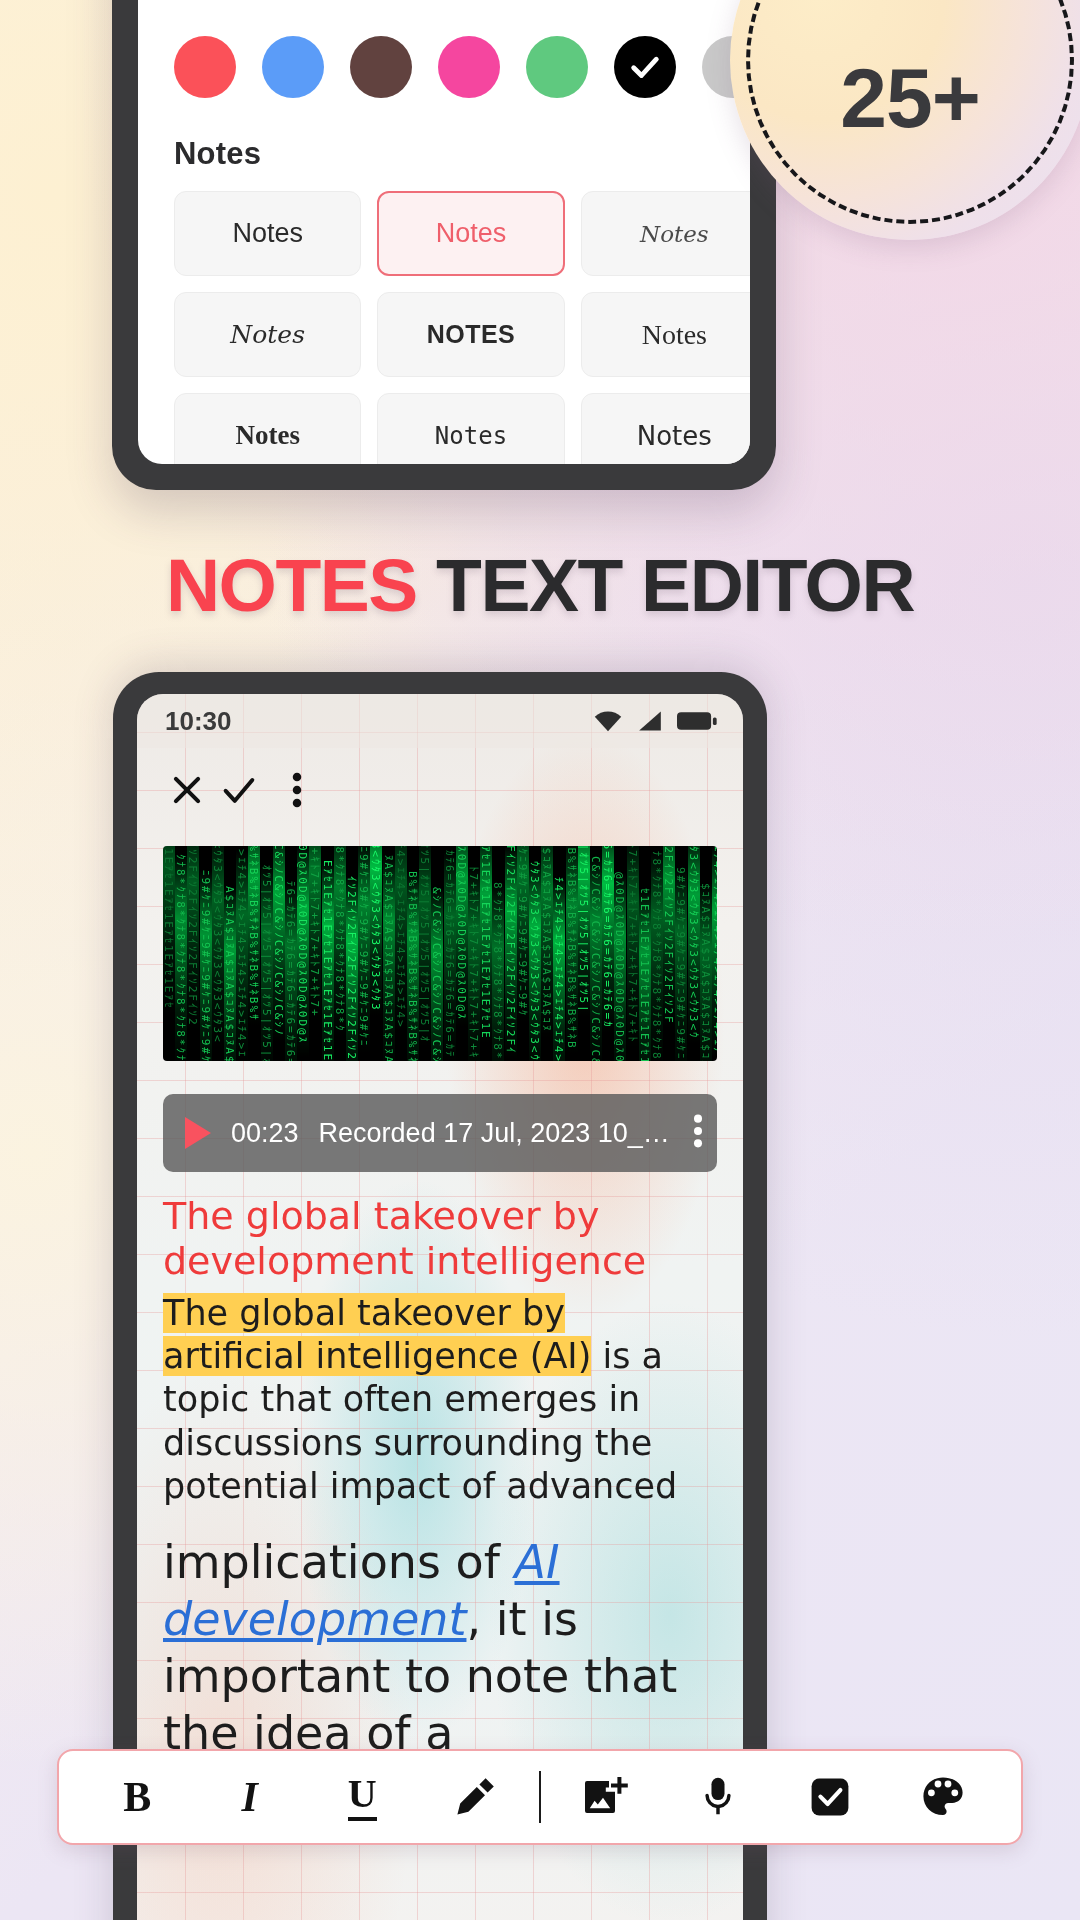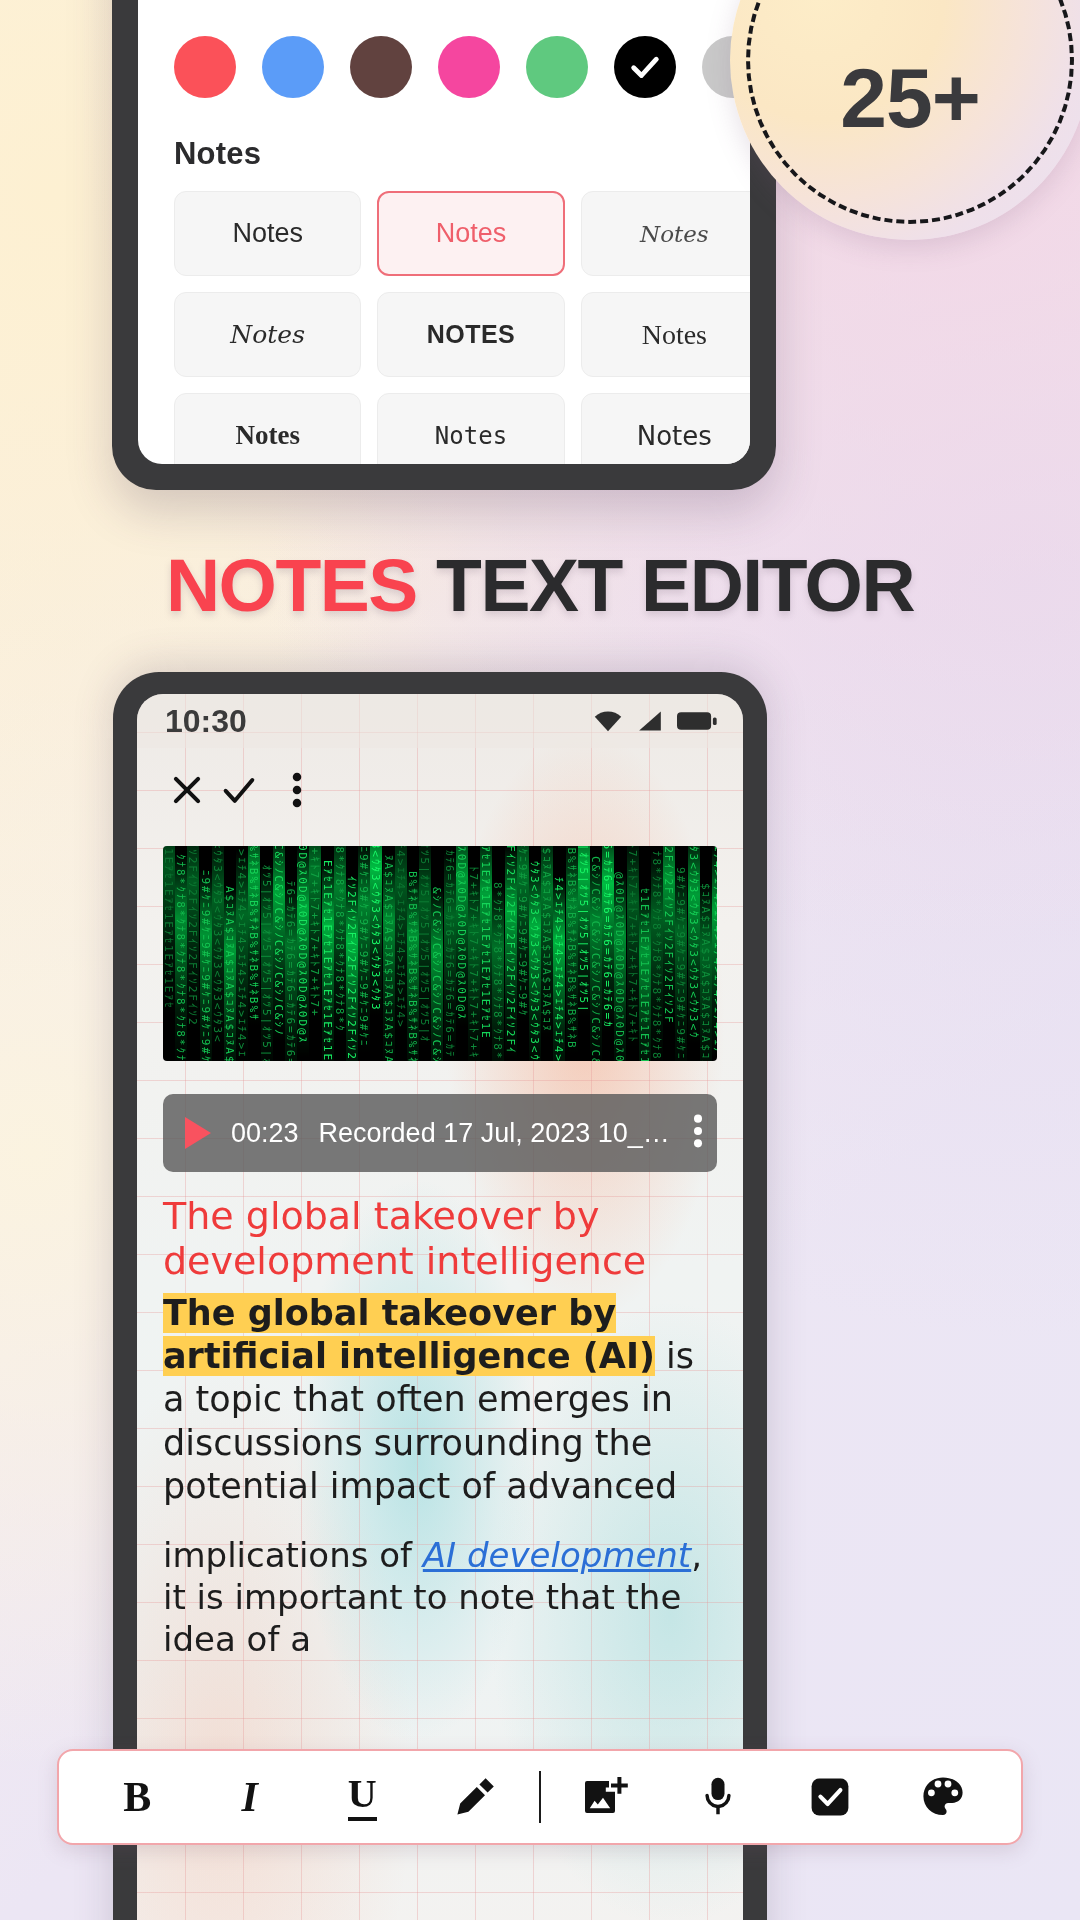--- a/index.html
+++ b/index.html
@@ -133,21 +133,21 @@
     background-position: -10px 38px;
     pointer-events: none;
   }
   .statusbar {
     position: absolute; left: 0; right: 0; top: 0; height: 54px;
     display: flex; align-items: center;
     padding: 0 26px 0 28px;
     background: rgba(236,231,226,.55);
     z-index: 3;
   }
-  .st-time { font-size: 32px; font-weight: 700; color: #3b3b3b; }
+  .st-time { font-size: 26px; font-weight: 700; color: #3b3b3b; }
   .st-icons { margin-left: auto; display: flex; align-items: center; gap: 13px; }
   .st-icons svg { display: block; }
 
   .app-bar {
     position: absolute; left: 0; right: 0; top: 54px; height: 84px;
     display: flex; align-items: center; z-index: 3;
     padding: 0 22px 0 24px;
   }
   .ab-btn { width: 52px; height: 52px; display: flex; align-items: center; justify-content: center; }
   .folder-chip {
@@ -198,27 +198,27 @@
   .note-body {
     position: absolute; left: 26px; right: 26px; top: 500px;
     font-family: "DejaVu Sans", sans-serif;
   }
   .note-h {
     font-size: 38px; color: #ef3b3b; line-height: 1.18;
     margin-bottom: 8px;
   }
   .note-p { font-size: 35px; color: #1d1d1d; line-height: 1.24; }
   .note-p .hi {
-    background: #ffcf52; font-weight: 700;
+    background: #ffcf52; font-weight: 400;
     box-decoration-break: clone; margin-top: 23px; -webkit-box-decoration-break: clone;
   }
   .note-p2 {
     position: absolute; left: 26px; right: 26px; top: 840px;
     font-family: "DejaVu Sans", sans-serif;
-    font-size: 34px; color: #1d1d1d; line-height: 1.24;
+    font-size: 46px; color: #1d1d1d; line-height: 1.24;
   }
   .note-p2 .lnk {
     color: #2b6fd6; font-style: italic; text-decoration: underline;
   }
 
   
   .fmt-bar {
     position: absolute;
     left: 57px; top: 1749px;
     width: 966px; height: 96px;

